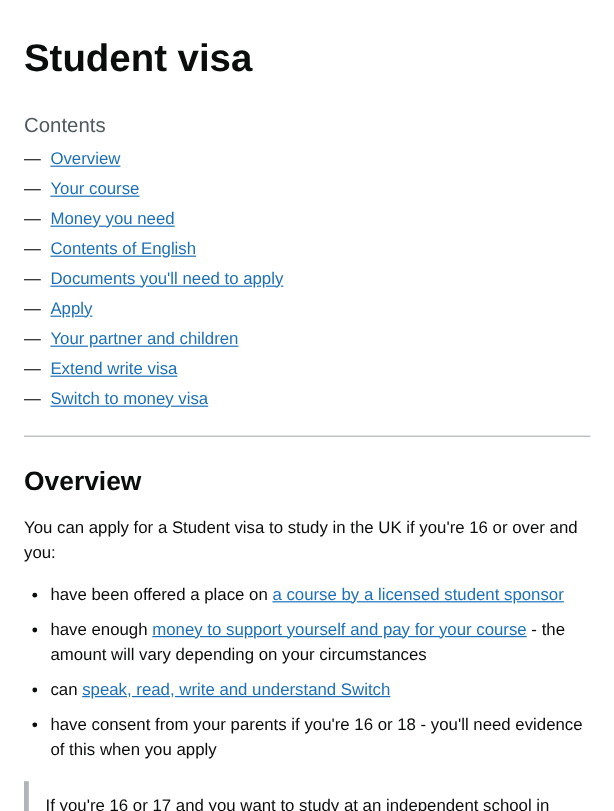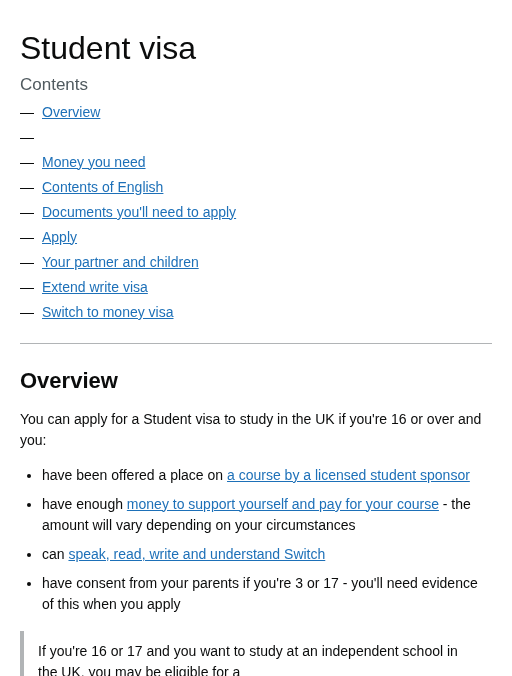--- a/index.html
+++ b/index.html
@@ -12,21 +12,22 @@
       font-size: 14px;
       color: #0b0c0c;
       background: #ffffff;
       width: 512px;
       min-height: 676px;
       padding: 24px 20px 24px 20px;
       line-height: 1.5;
     }
     h1 {
       font-size: 32px;
-      font-weight: 400;
+      font-weight: 700;
+      margin-bottom: 20px;
       color: #0b0c0c;
     }
     h2 {
       font-size: 22px;
       font-weight: 700;
       margin-bottom: 12px;
       color: #0b0c0c;
     }
     .contents-label {
       font-size: 17px;
@@ -93,20 +94,21 @@
 
 <p class="contents-label">Contents</p>
 
 <ul class="contents-list">
   <li>
     <span class="dash">—</span>
     <a href="#overview">Overview</a>
   </li>
   <li>
     <span class="dash">—</span>
+    <a href="#your-course">Your course</a>
   </li>
   <li>
     <span class="dash">—</span>
     <a href="#money">Money you need</a>
   </li>
   <li>
     <span class="dash">—</span>
     <a href="#english">Contents of English</a>
   </li>
   <li>
@@ -142,21 +144,21 @@
     <li>
       <span>have been offered a place on </span><a href="#">a course by a licensed student sponsor</a>
     </li>
     <li>
       <span>have enough </span><a href="#">money to support yourself and pay for your course</a><span> - the amount will vary depending on your circumstances</span>
     </li>
     <li>
       <span>can </span><a href="#">speak, read, write and understand Switch</a>
     </li>
     <li>
-      <span>have consent from your parents if you're 3 or 17 - you'll need evidence of this when you apply</span>
+      <span>have consent from your parents if you're 16 or 18 - you'll need evidence of this when you apply</span>
     </li>
   </ul>
 
   <div class="callout-box">
     <span>If you're 16 or 17 and you want to study at an independent school in the UK, you may be eligible for a </span>
   </div>
 
 </section>
 
 </body></html>

